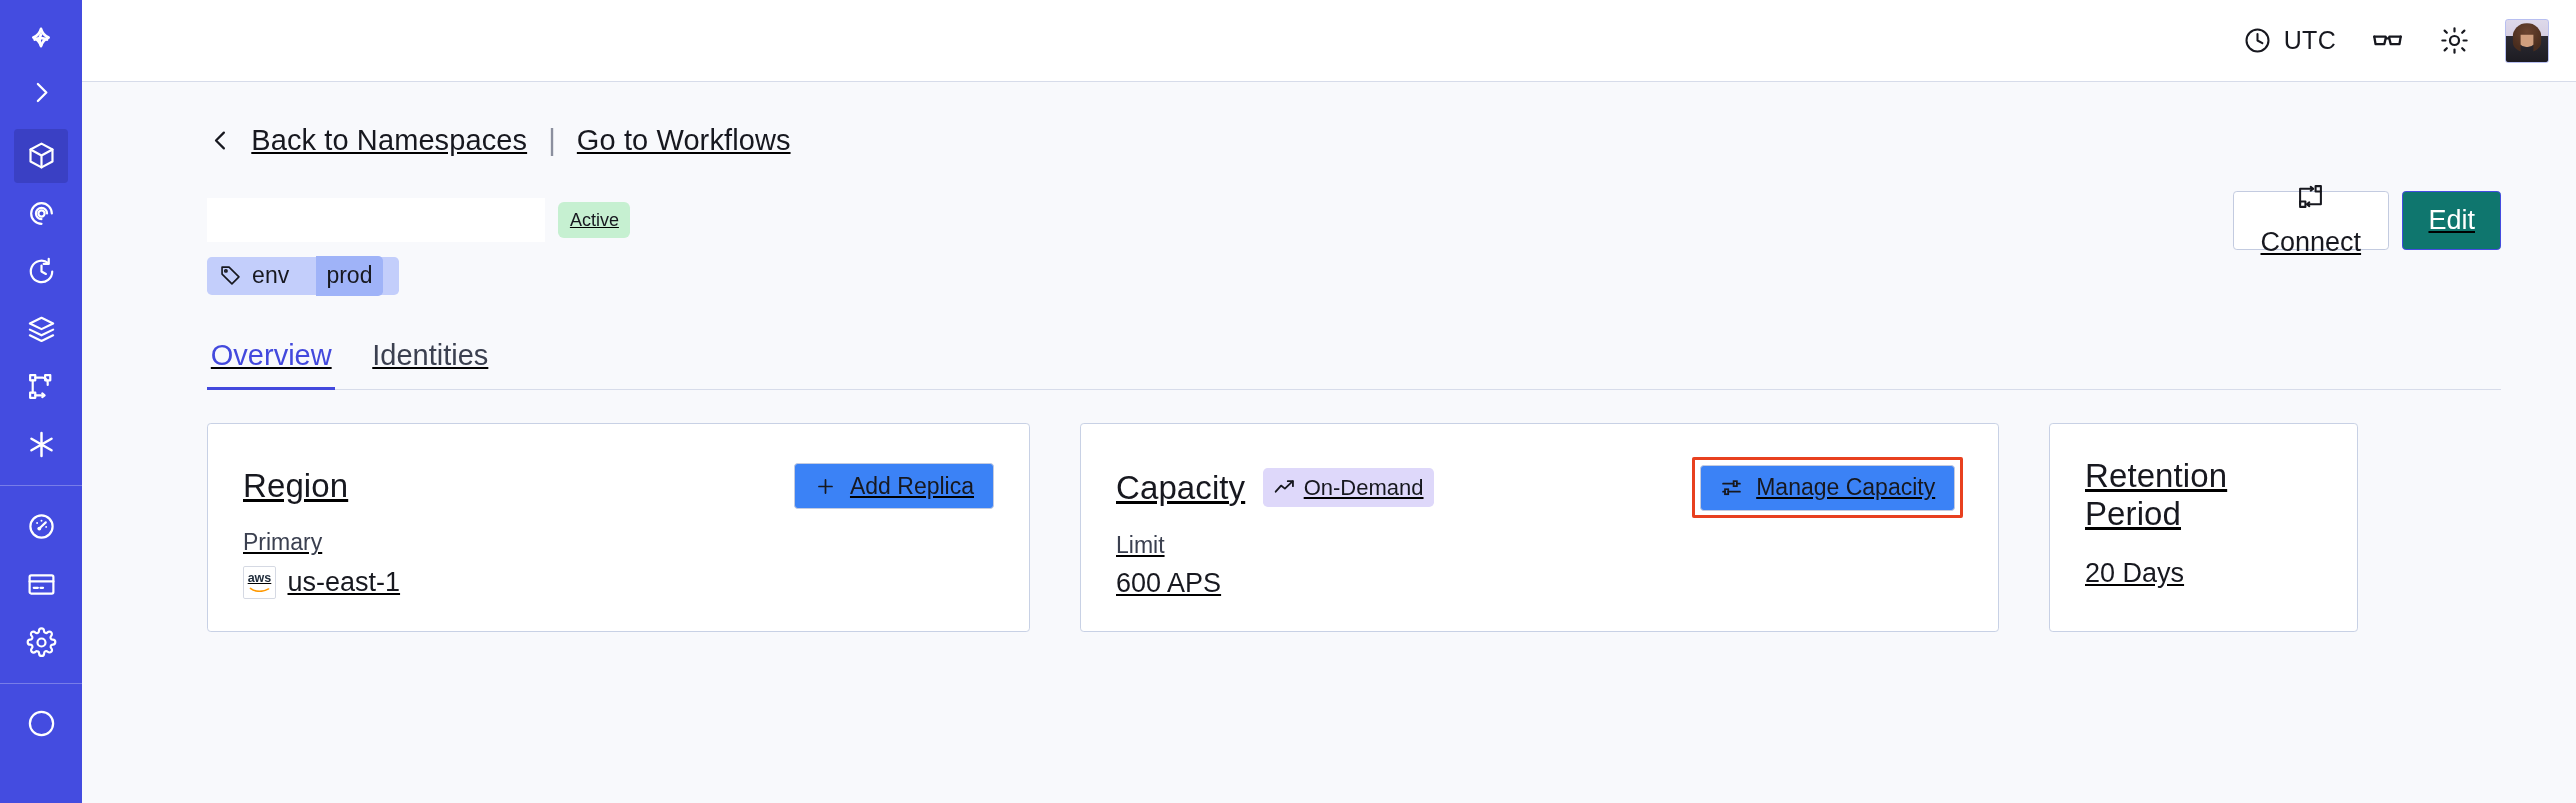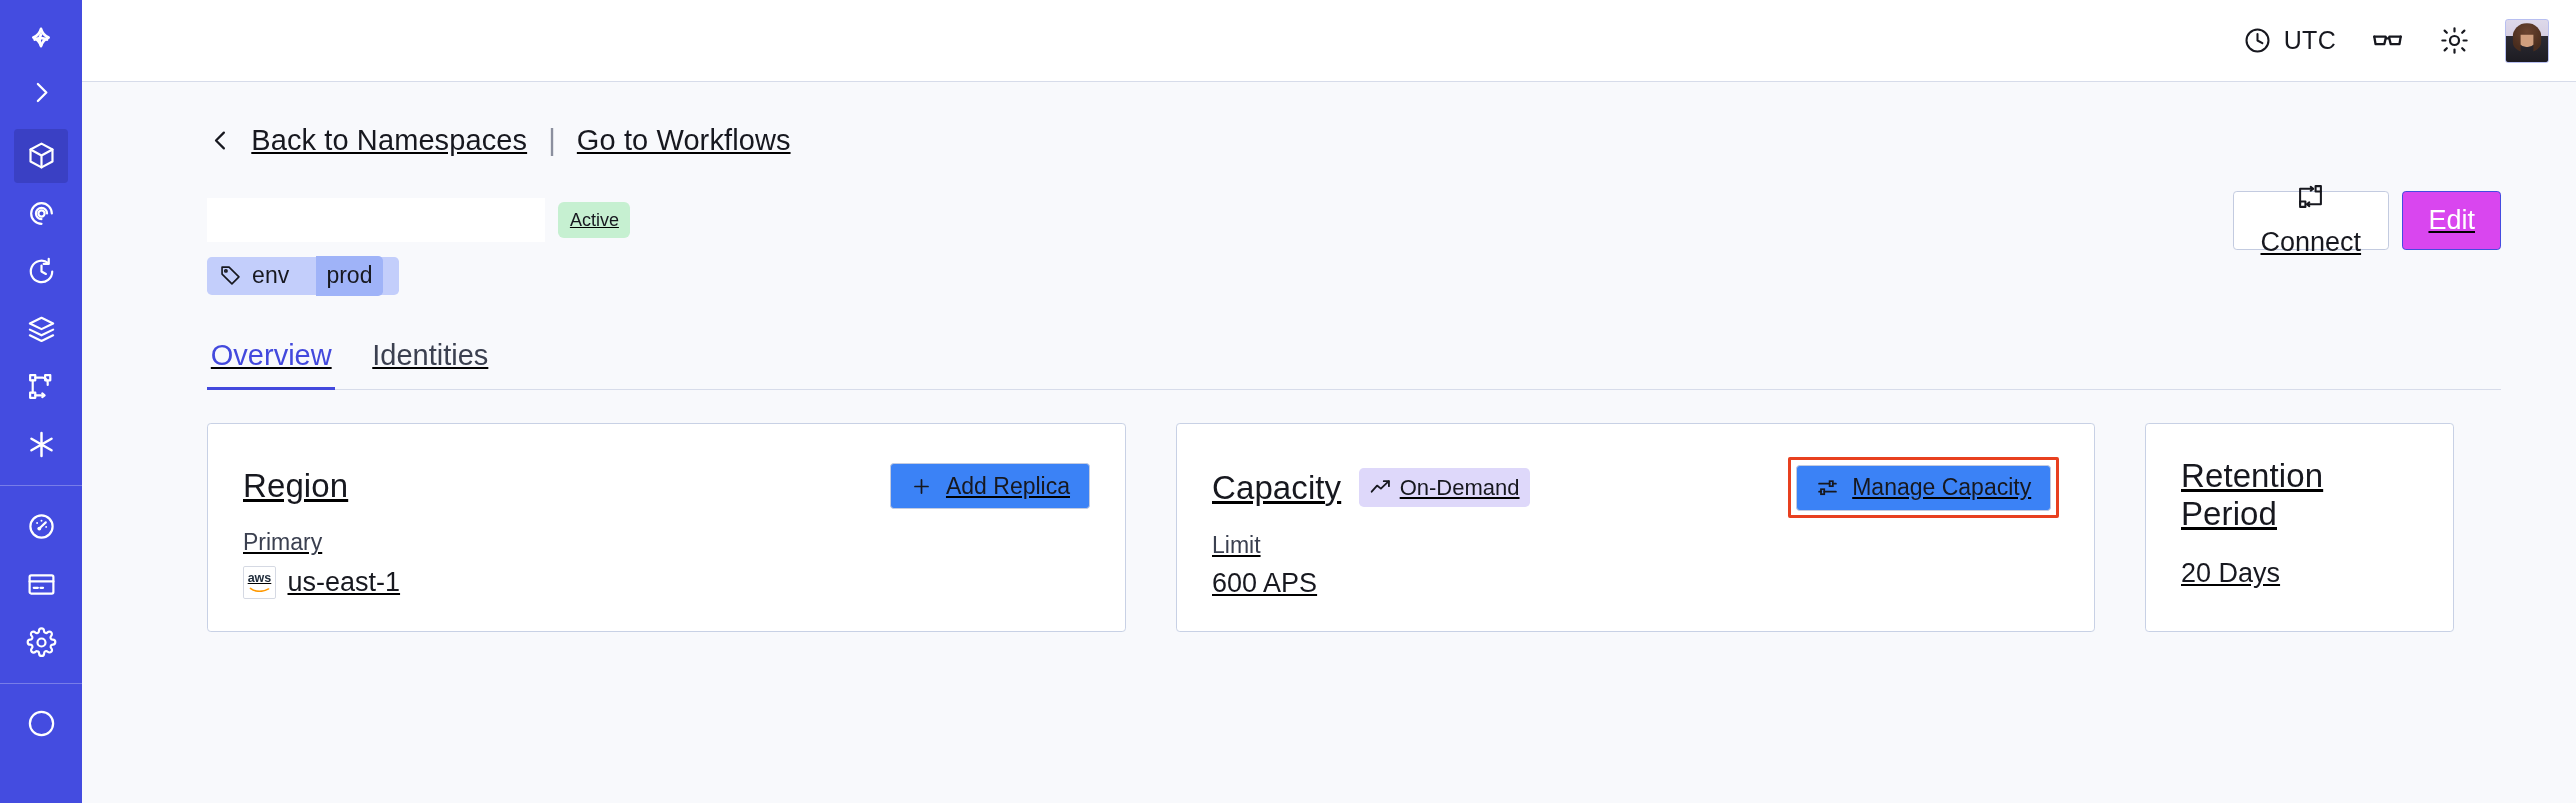--- a/index.html
+++ b/index.html
@@ -96,21 +96,21 @@
   .btn {
     display: inline-flex; align-items: center; justify-content: center; gap: 15.3px;
     font-size: 27px; color: #17181f;
     background: #ffffff; border: 1px solid #c3cbe0;
     border-radius: 3.8px;
     height: 59px; padding: 0 27px;
     white-space: nowrap;
     flex-direction: column;
   }
   .btn-primary {
-    background: #d946ef; border: 1px solid #444ce0; color: #ffffff;
+    background: #0f766e; border: 1px solid #444ce0; color: #ffffff;
     padding: 0 25px;
   }
 
   
   .tag-row { margin-top: 9.6px; }
   .tag {
     display: inline-flex; align-items: center; gap: 10.5px;
     background: #c3cefb; border-radius: 4.8px;
     padding: 6.7px 0 6.7px 11.5px; height: 38px;
     font-size: 23px; color: #17181f;
@@ -137,21 +137,21 @@
   }
   .tab.active { color: #4349dd; border-bottom-color: #4349dd; }
 
   
   .cards { display: flex; gap: 50px; margin-top: 33px; align-items: stretch; }
   .card {
     background: #ffffff; border: 1px solid #c8d1e5; border-radius: 3.8px;
     padding: 33px 35px 0 35px;
     height: 209px;
   }
-  .card-region { width: 919px; }
+  .card-region { width: 823px; }
   .card-capacity { width: 919px; }
   .card-retention { width: 309px; }
   .card-head { display: flex; align-items: center; min-height: 59px; }
   .card-title { font-size: 33px; color: #17181f; letter-spacing: 0.1px; }
   .card-head-spacer { flex: 1; }
   .card-label { font-size: 23px; color: #3b4050; margin-top: 13.4px; }
   .card-value { font-size: 27px; color: #17181f; margin-top: 9.6px; display: flex; align-items: center; gap: 11.5px; }
 
   .badge-ondemand {
     margin-left: 17.3px;

